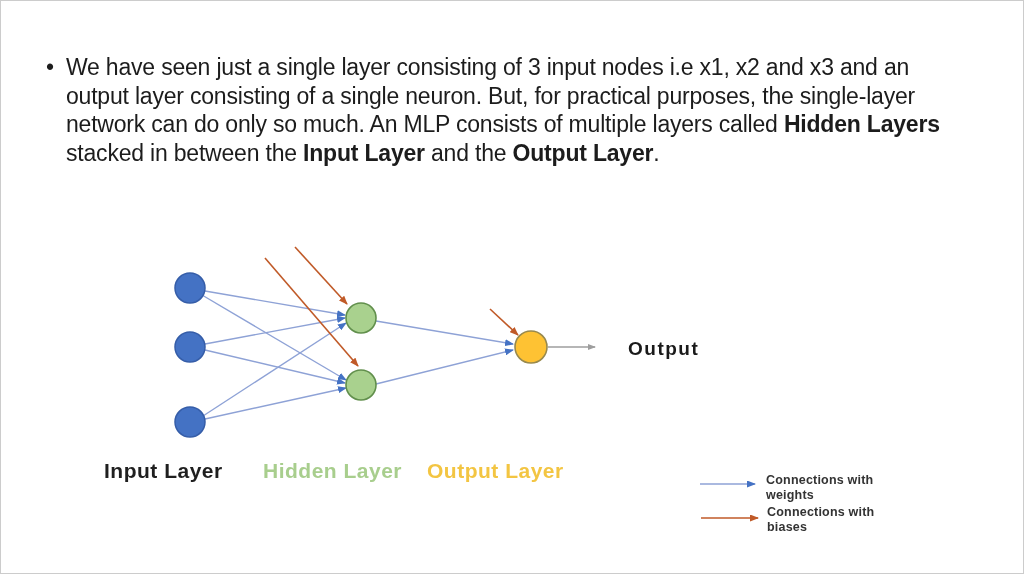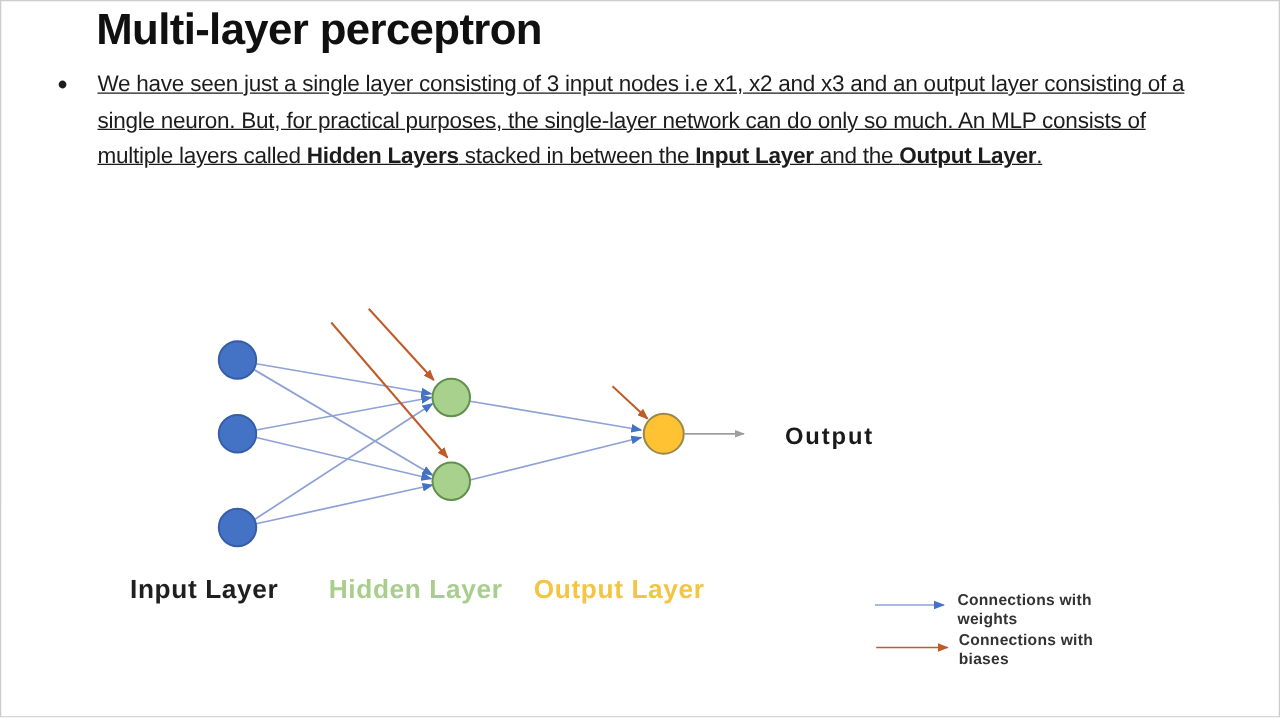--- a/index.html
+++ b/index.html
@@ -8,33 +8,32 @@
     font-family:"Liberation Sans",sans-serif;
     box-shadow:inset 0 0 0 1px #cccccc;
   }
   .title{
     position:absolute;left:77px;top:4px;
     font-size:35px;font-weight:bold;letter-spacing:-0.5px;color:#101010;
     white-space:nowrap;
   }
   .bullet-row{position:absolute;left:46px;top:53px;width:916px;color:#1c1c1c;}
   .bullet-dot{position:absolute;left:0;top:0;font-size:23px;line-height:28.6px;}
-  .bullet-text{margin-left:32px;font-size:18px;line-height:28.6px;letter-spacing:-0.2px;text-decoration:underline;}
+  .bullet-text{margin-left:20px;font-size:23px;line-height:28.6px;letter-spacing:-0.2px;}
   .bullet-text b{font-weight:bold;}
   .diagram{position:absolute;left:0;top:0;}
   .layer-label{font-family:"Liberation Sans",sans-serif;font-size:21px;font-weight:bold;letter-spacing:0.5px;}
   .output-label{font-family:"Liberation Sans",sans-serif;font-size:19px;font-weight:bold;letter-spacing:1.5px;}
   .legend-text{font-family:"Liberation Sans",sans-serif;font-size:12.5px;font-weight:bold;letter-spacing:0.2px;}
 </style>
 </head>
 <body>
 
 <div class="slide">
 
-  <div class="title">Multi-layer perceptron</div>
 
   <div class="bullet-row">
     <span class="bullet-dot">•</span>
     <div class="bullet-text"><span>We have seen just a single layer consisting of 3 input nodes i.e x1, x2 and x3 and an output layer consisting of a single neuron. But, for practical purposes, the single-layer network can do only so much. An MLP consists of multiple layers called </span><b>Hidden Layers</b><span> stacked in between the </span><b>Input Layer</b><span> and the </span><b>Output Layer</b><span>.</span></div>
   </div>
 
   <svg class="diagram" width="1024" height="574" viewBox="0 0 1024 574">
     <defs>
       <marker id="mw" markerUnits="userSpaceOnUse" markerWidth="9" markerHeight="7" refX="8" refY="3.5" orient="auto">
         <path d="M0,0L9,3.5L0,7Z" fill="#4472c4"></path>

